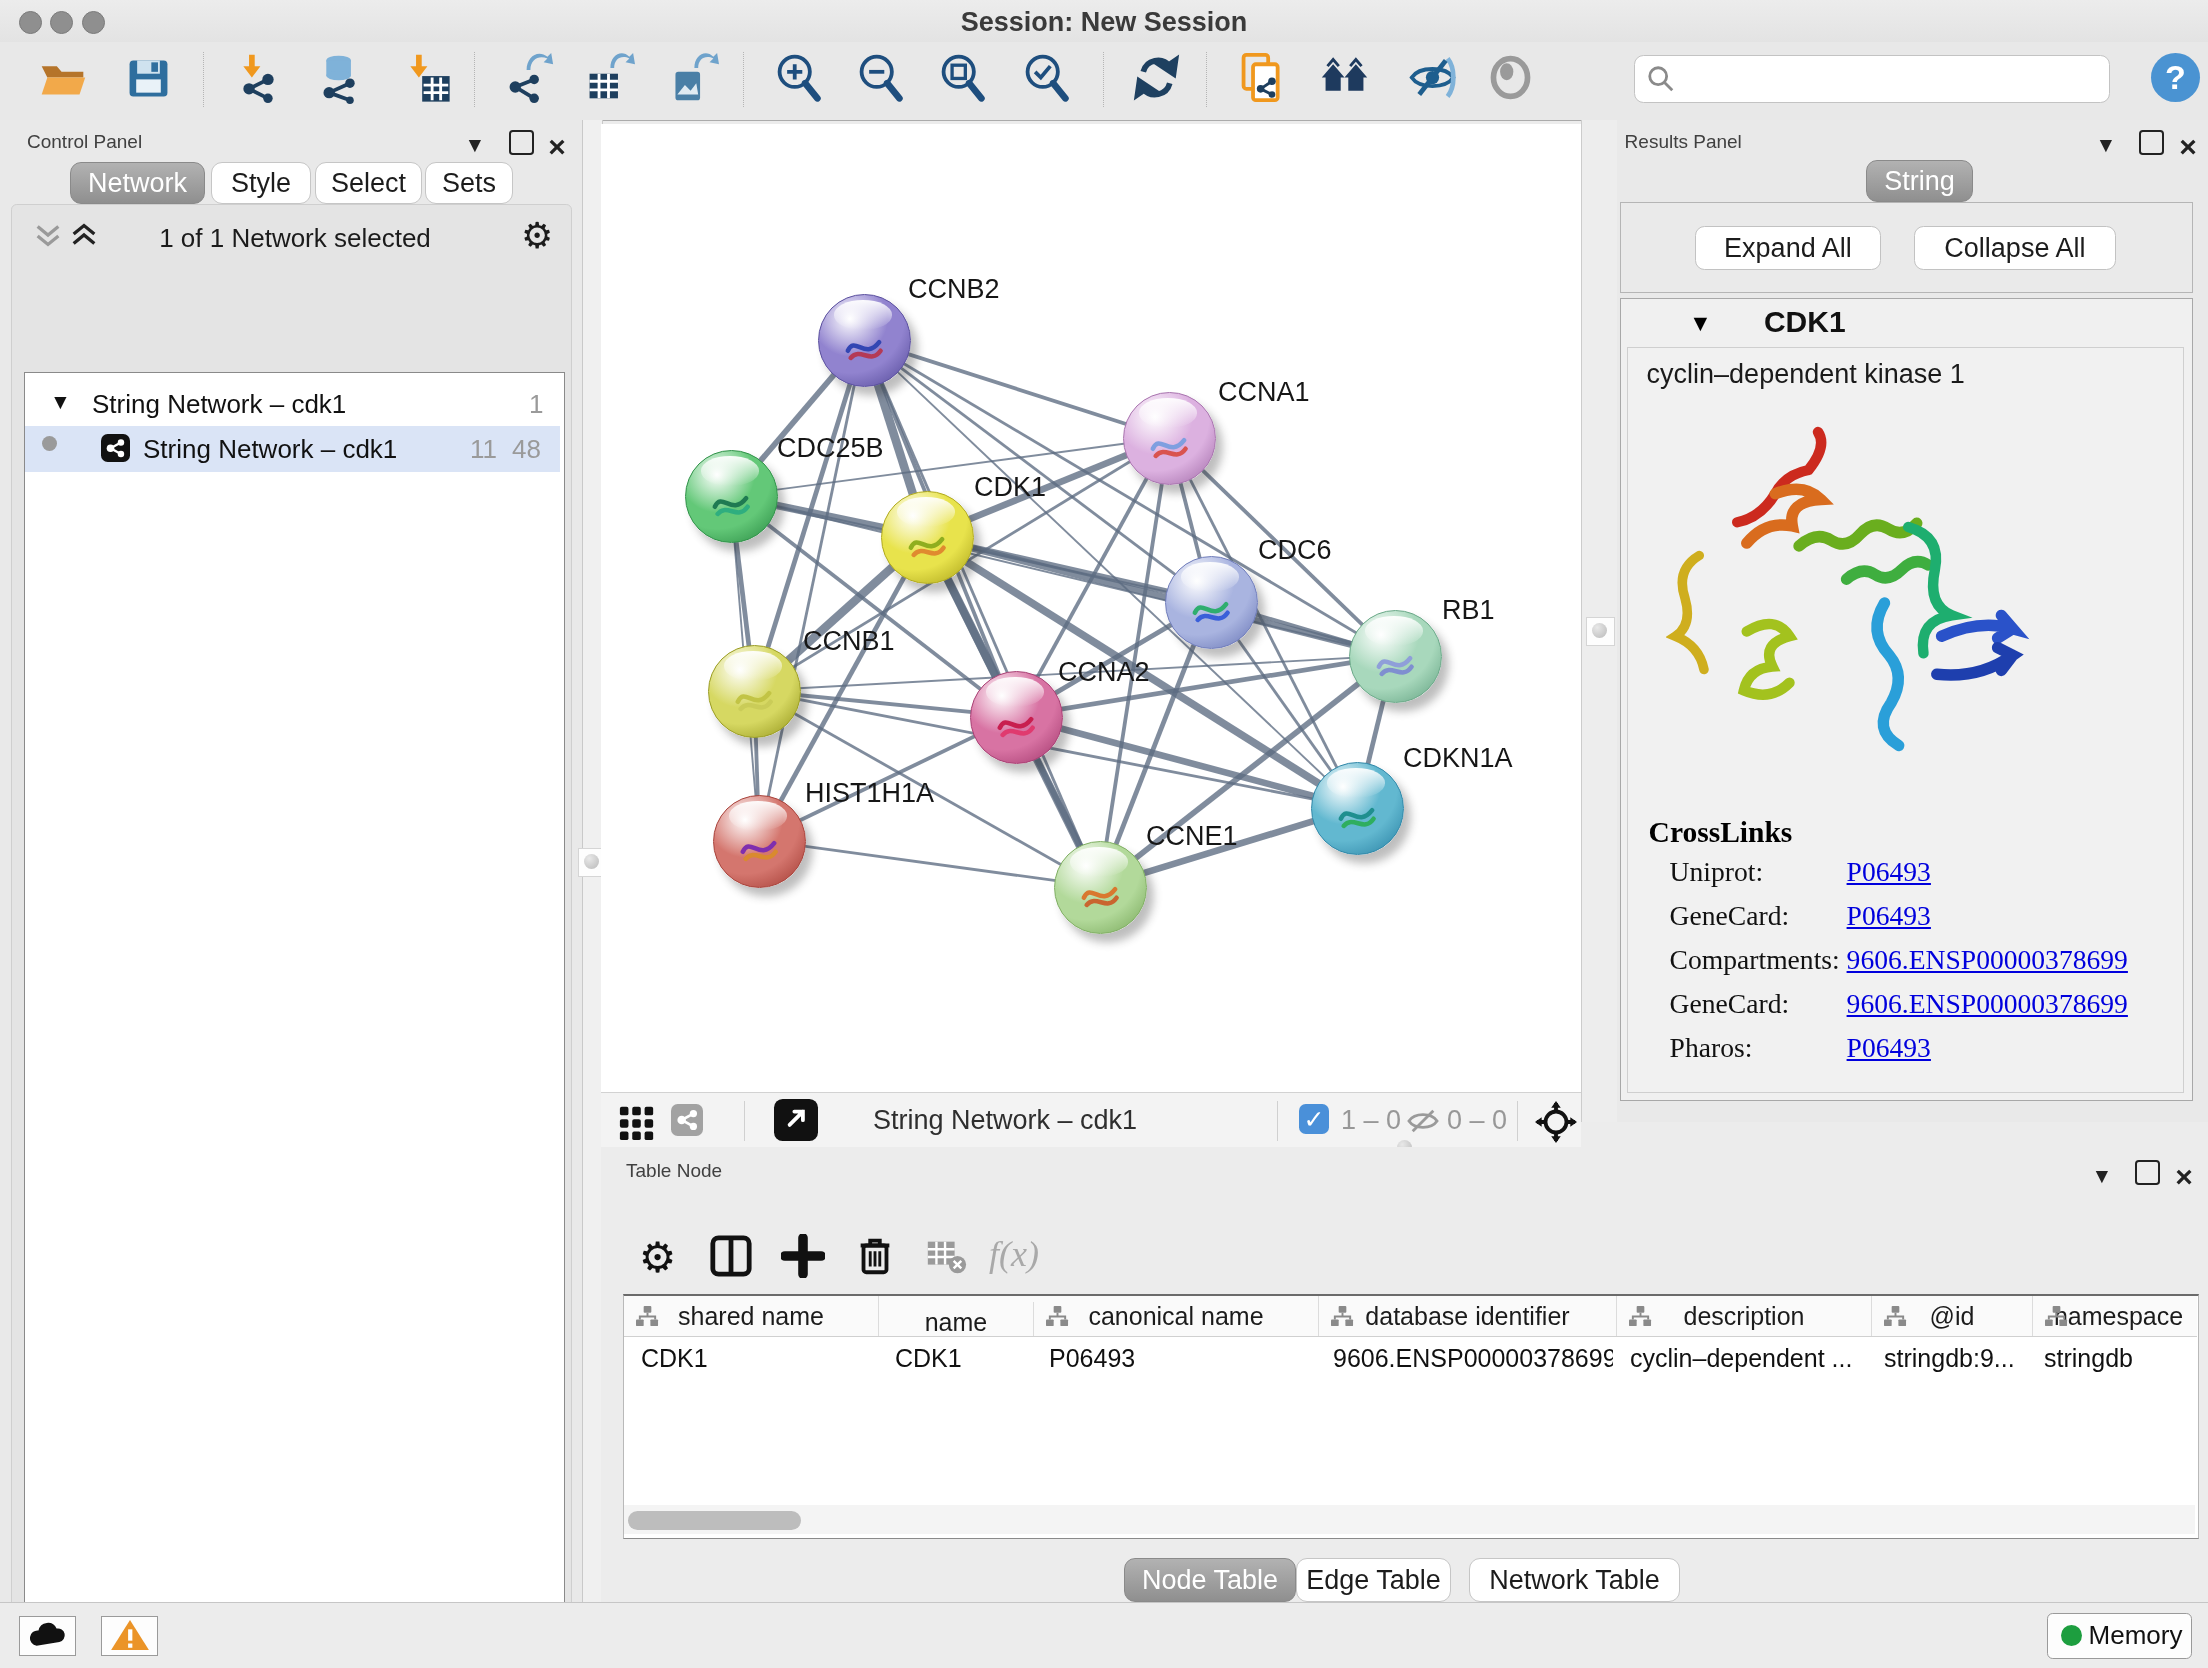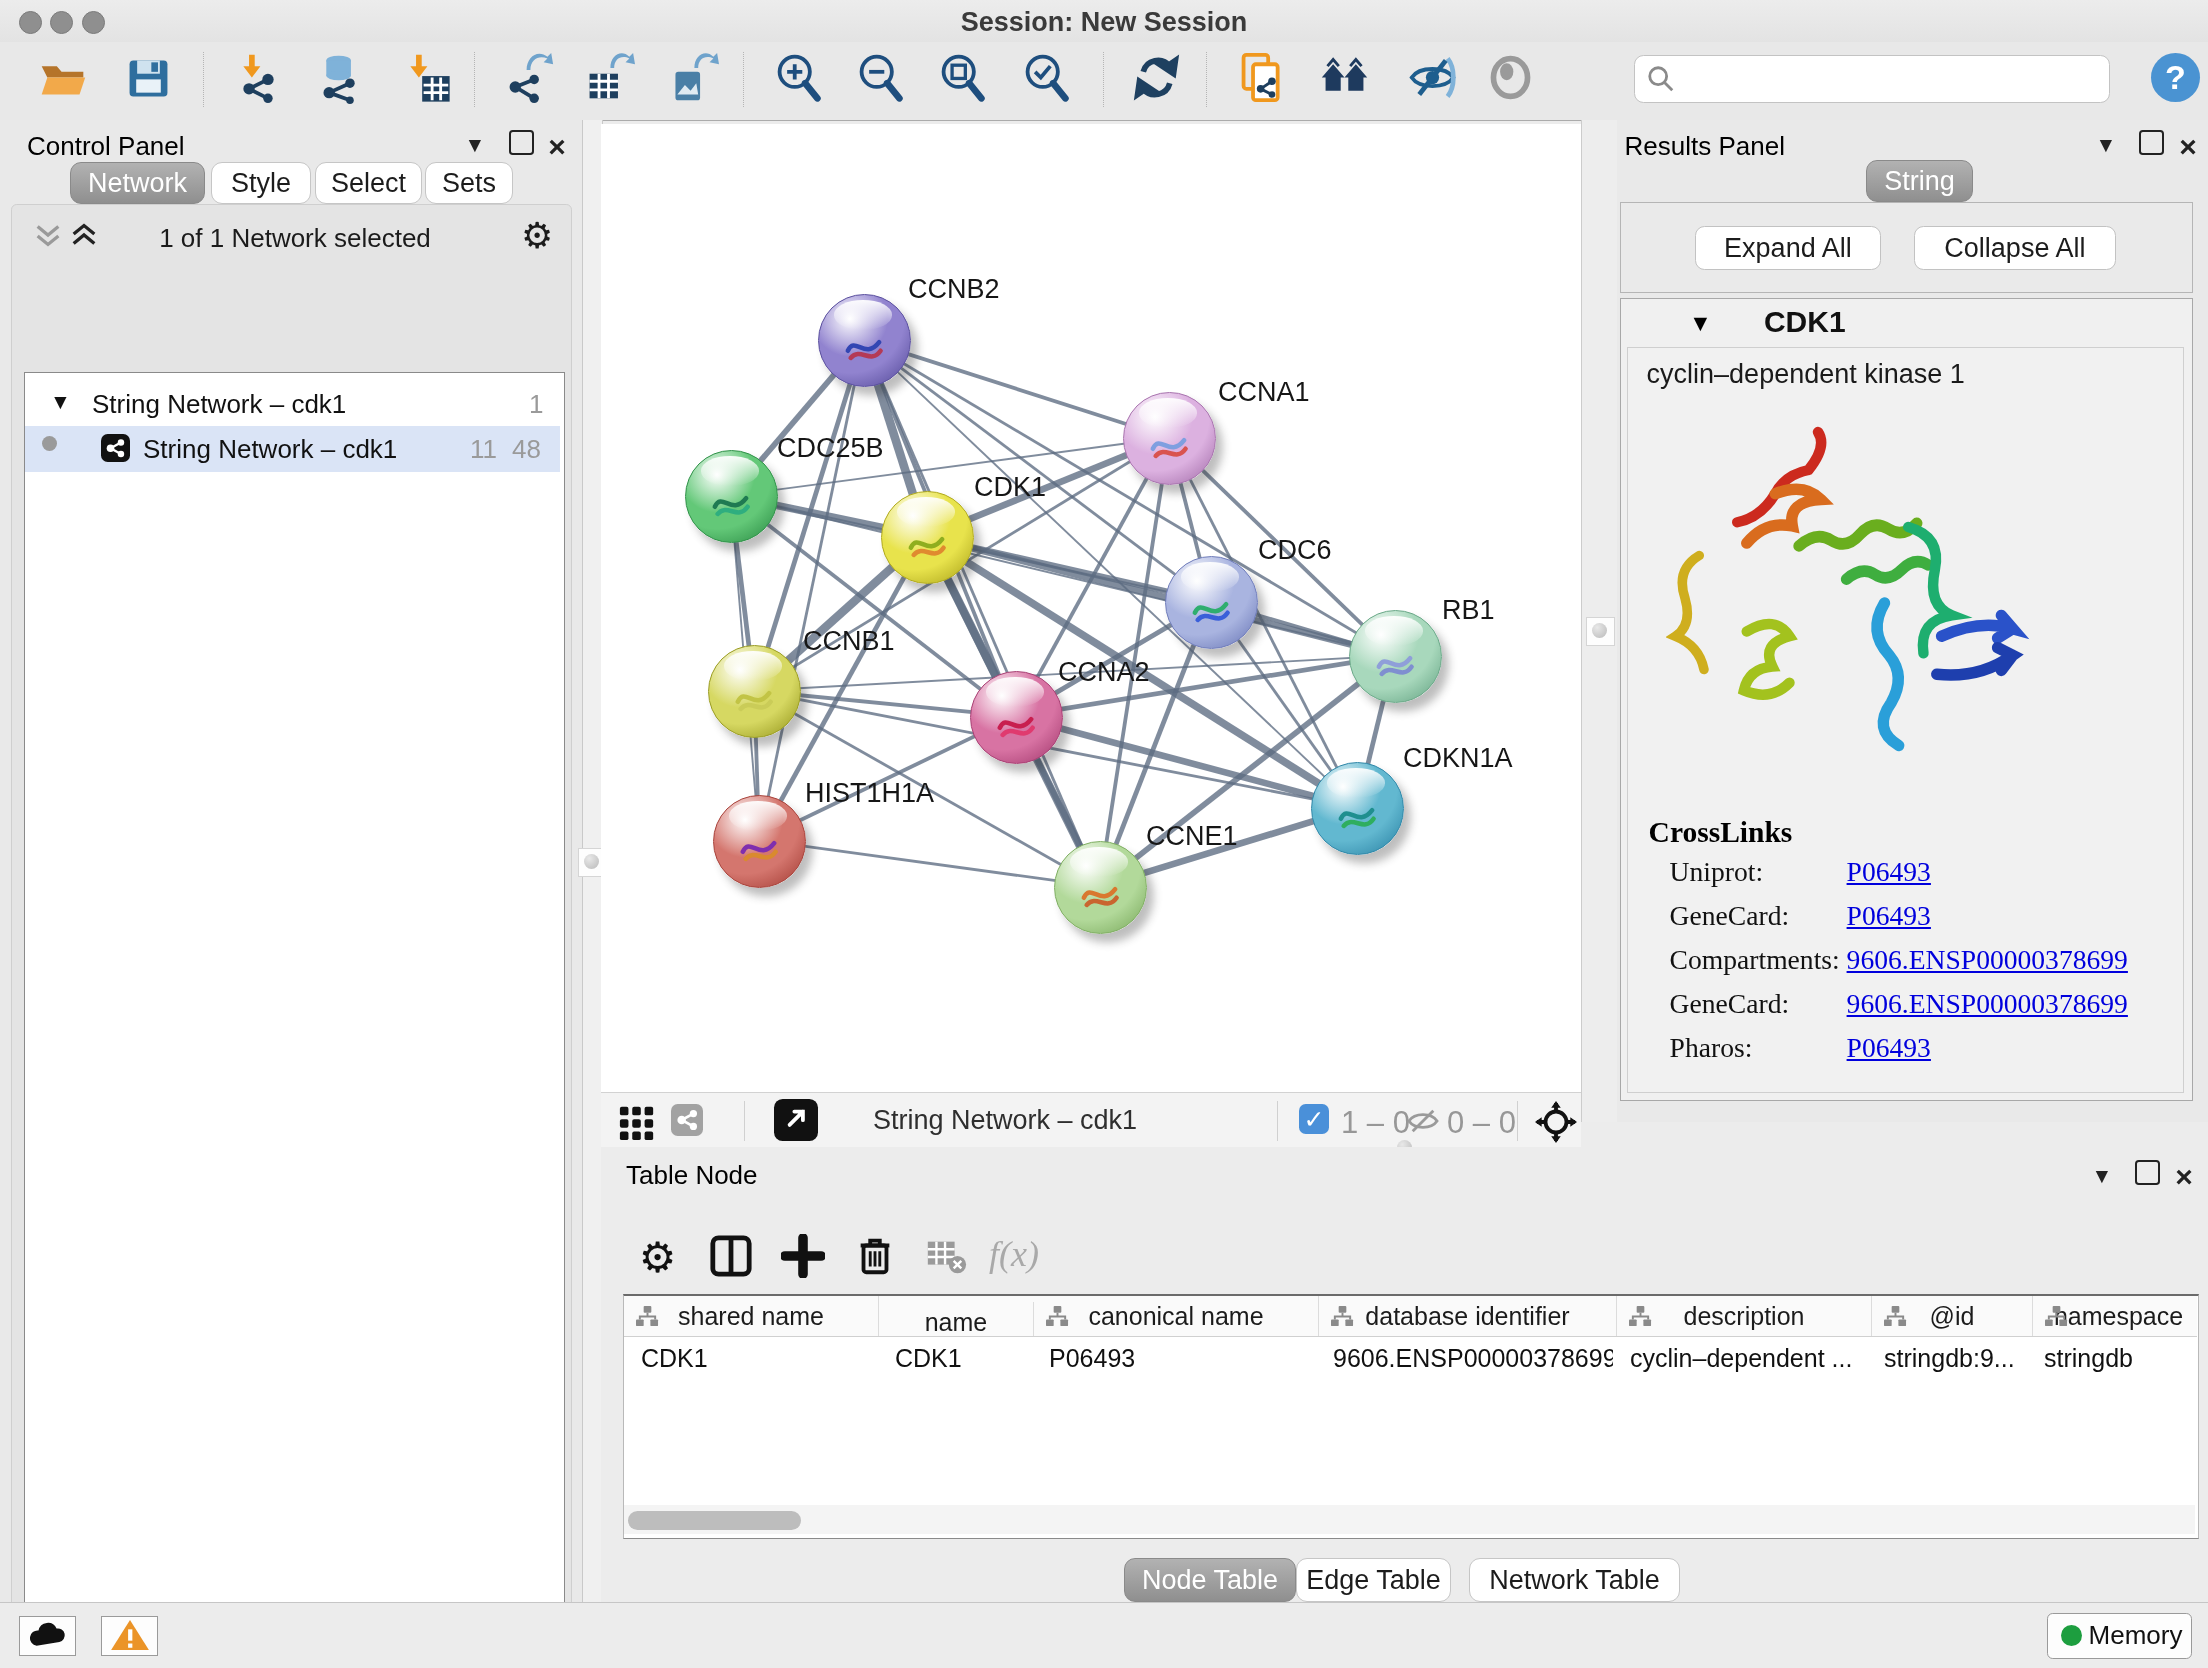--- a/index.html
+++ b/index.html
@@ -18,21 +18,21 @@
            background:#e8e8e8;border-bottom:1.9px solid #ababab;}
   .tbtn{position:absolute;top:7.6px;width:53px;height:59px;background:none;border:none;padding:0;cursor:pointer;}
   .vsep{position:absolute;top:9.5px;height:55px;width:0;border-left:1.9px dotted #b4b4b4;}
   .search{position:absolute;left:1634px;top:13.3px;width:474px;height:46px;background:#fff;
           border:1.9px solid #c3c3c3;border-radius:9.5px;}
   .search input{position:absolute;left:49px;top:3.8px;width:409px;height:34px;border:none;outline:none;
           font-size:25px;font-family:"Liberation Sans",sans-serif;background:transparent;}
   .helpbtn{position:absolute;left:2151px;top:11.4px;width:49px;height:49px;border-radius:50%;
            background:#4a93d2;border:none;color:#fff;font-size:34px;font-weight:bold;line-height:49px;text-align:center;padding:0;}
   
-  .ptitle{font-size:26px;color:#000000;}
+  .ptitle{font-size:19px;color:#404040;}
   .pctrl{position:absolute;font-size:25px;color:#222;width:34px;text-align:center;background:none;border:none;padding:0;}
   .sqbtn{display:inline-block;width:21px;height:21px;border:2.9px solid #222;border-radius:3.8px;}
   .graytab{background:linear-gradient(#b2b2b2,#8f8f8f);color:#fff;border:1px solid #8a8a8a;}
   .whitetab{background:#fff;color:#1c1c1c;border:1px solid #c6c6c6;}
   .tabbtn{position:absolute;height:42px;border-radius:11px;font-size:27px;text-align:center;
           font-family:"Liberation Sans",sans-serif;padding:0;}
   
   .cpanel{position:absolute;left:0;top:120px;width:582px;height:1482px;background:#e9e9e9;}
   .cpbox{position:absolute;left:11.4px;top:84px;width:559px;height:1484px;background:#e4e4e4;
          border:1px solid #cfcfcf;border-radius:5.7px;}
@@ -57,21 +57,21 @@
         border:1.9px solid var(--d);box-shadow:6.7px 8.6px 8.6px rgba(40,40,40,.3);}
   .node::before{content:'';position:absolute;left:16%;top:6%;width:64%;height:32%;border-radius:50%;
         background:linear-gradient(rgba(255,255,255,.95),rgba(255,255,255,0));}
   .scrib{position:absolute;left:13.3px;top:23px;width:63px;height:57px;}
   .scrib path{fill:none;stroke-width:3.2px;stroke-linecap:round;}
   .nlabel{position:absolute;font-size:27px;color:#161616;white-space:nowrap;}
   
   .viewbar{position:absolute;left:601px;top:1092px;width:980px;height:55px;background:#f3f3f3;
            border-top:1px solid #d2d2d2;}
   .vlabel{position:absolute;top:12.4px;font-size:27px;color:#2e2e2e;white-space:nowrap;}
-  .vcount{position:absolute;top:12.4px;font-size:31px;color:#979797;}
+  .vcount{position:absolute;top:12.4px;font-size:27px;color:#979797;}
   .vbsep{position:absolute;top:7.6px;height:40px;width:0;border-left:1px solid #d0d0d0;}
   .blackbtn{position:absolute;top:5.7px;width:44px;height:42px;background:#111;border:none;border-radius:8.6px;padding:0;}
   .chk{position:absolute;top:11.4px;width:30px;height:30px;background:#4a90d9;border-radius:6.7px;
        color:#fff;font-size:25px;text-align:center;line-height:30px;}
   
   .rpanel{position:absolute;left:1617px;top:120px;width:592px;height:1002px;background:#e9e9e9;}
   .rsub{position:absolute;left:2.9px;width:571px;border:1.9px solid #b5b5b5;background:#eaeaea;}
   .whitebtn{position:absolute;height:44px;background:#fff;border:1px solid #c2c2c2;border-radius:9.5px;
             font-size:27px;color:#1c1c1c;font-family:"Liberation Sans",sans-serif;}
   .card{position:absolute;left:2.9px;top:178px;width:571px;height:801px;border:1.9px solid #a8a8a8;background:#f0f0f0;}

